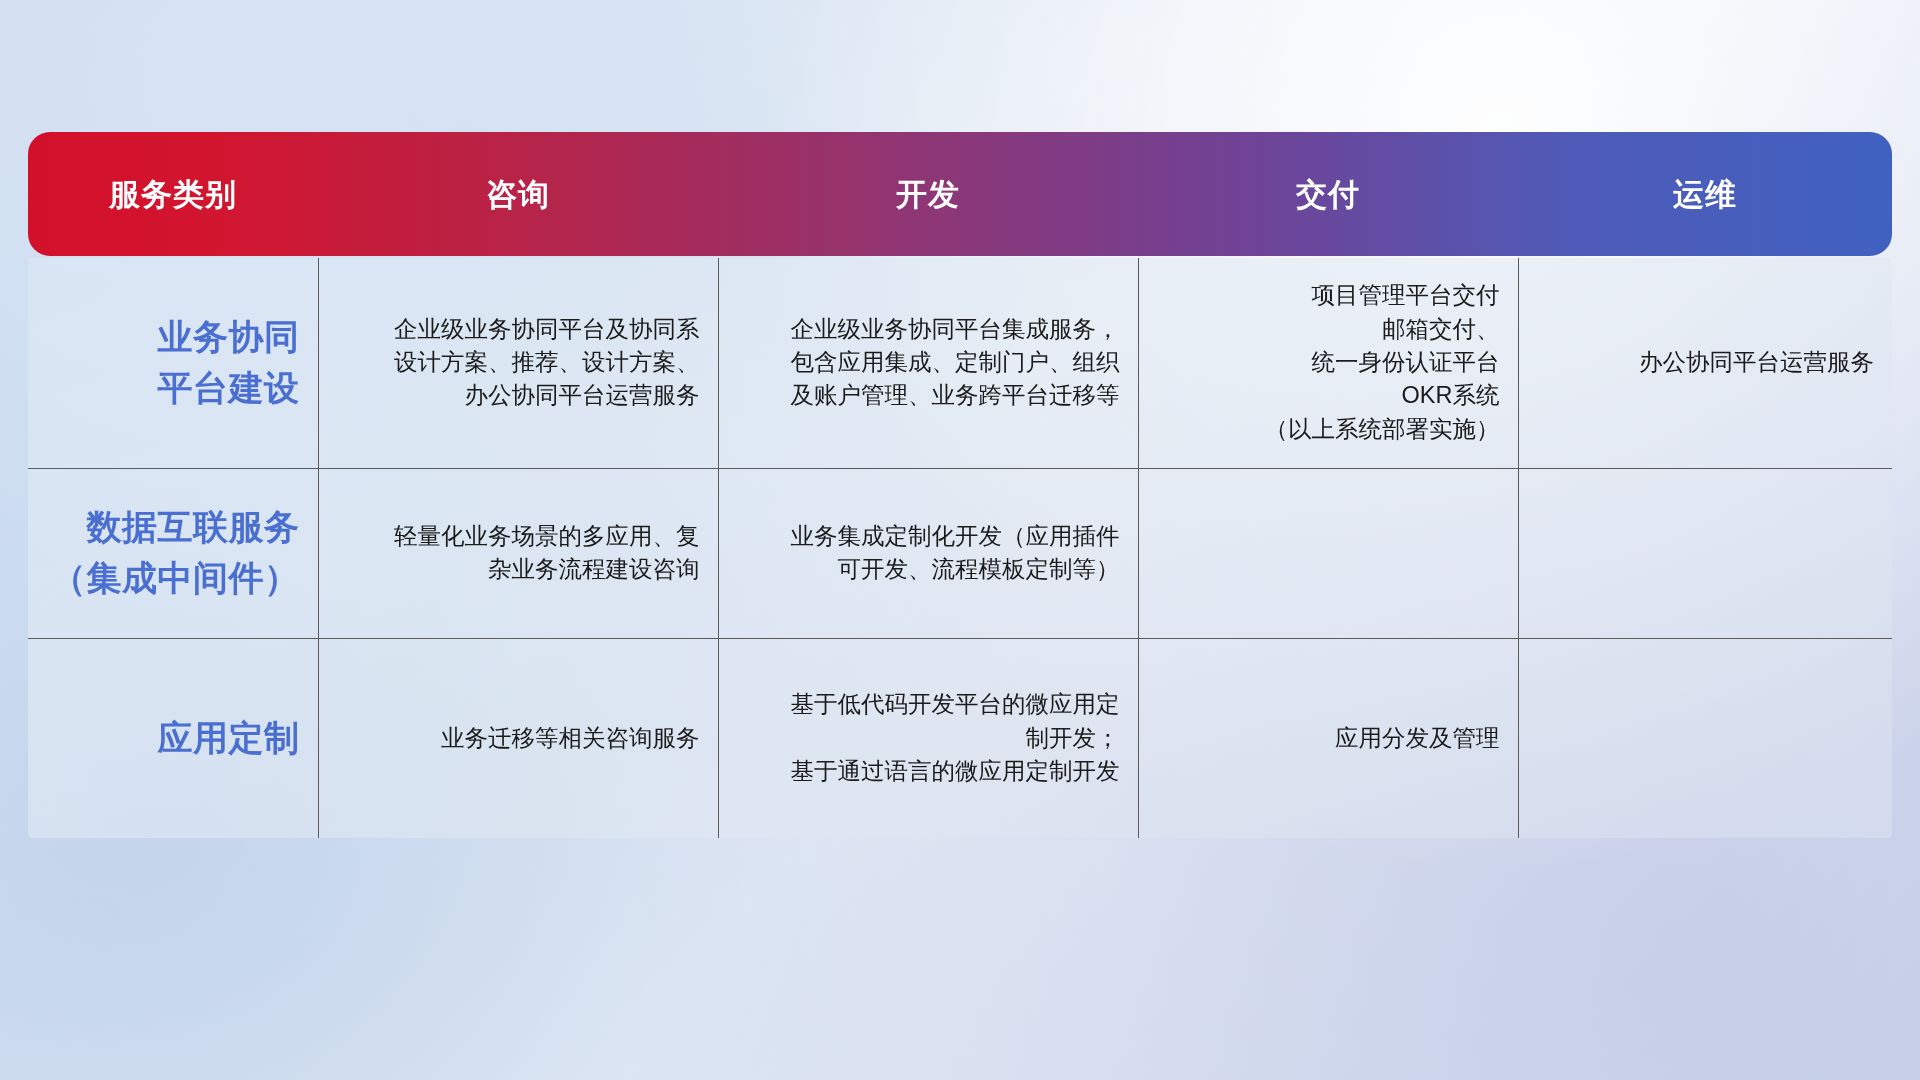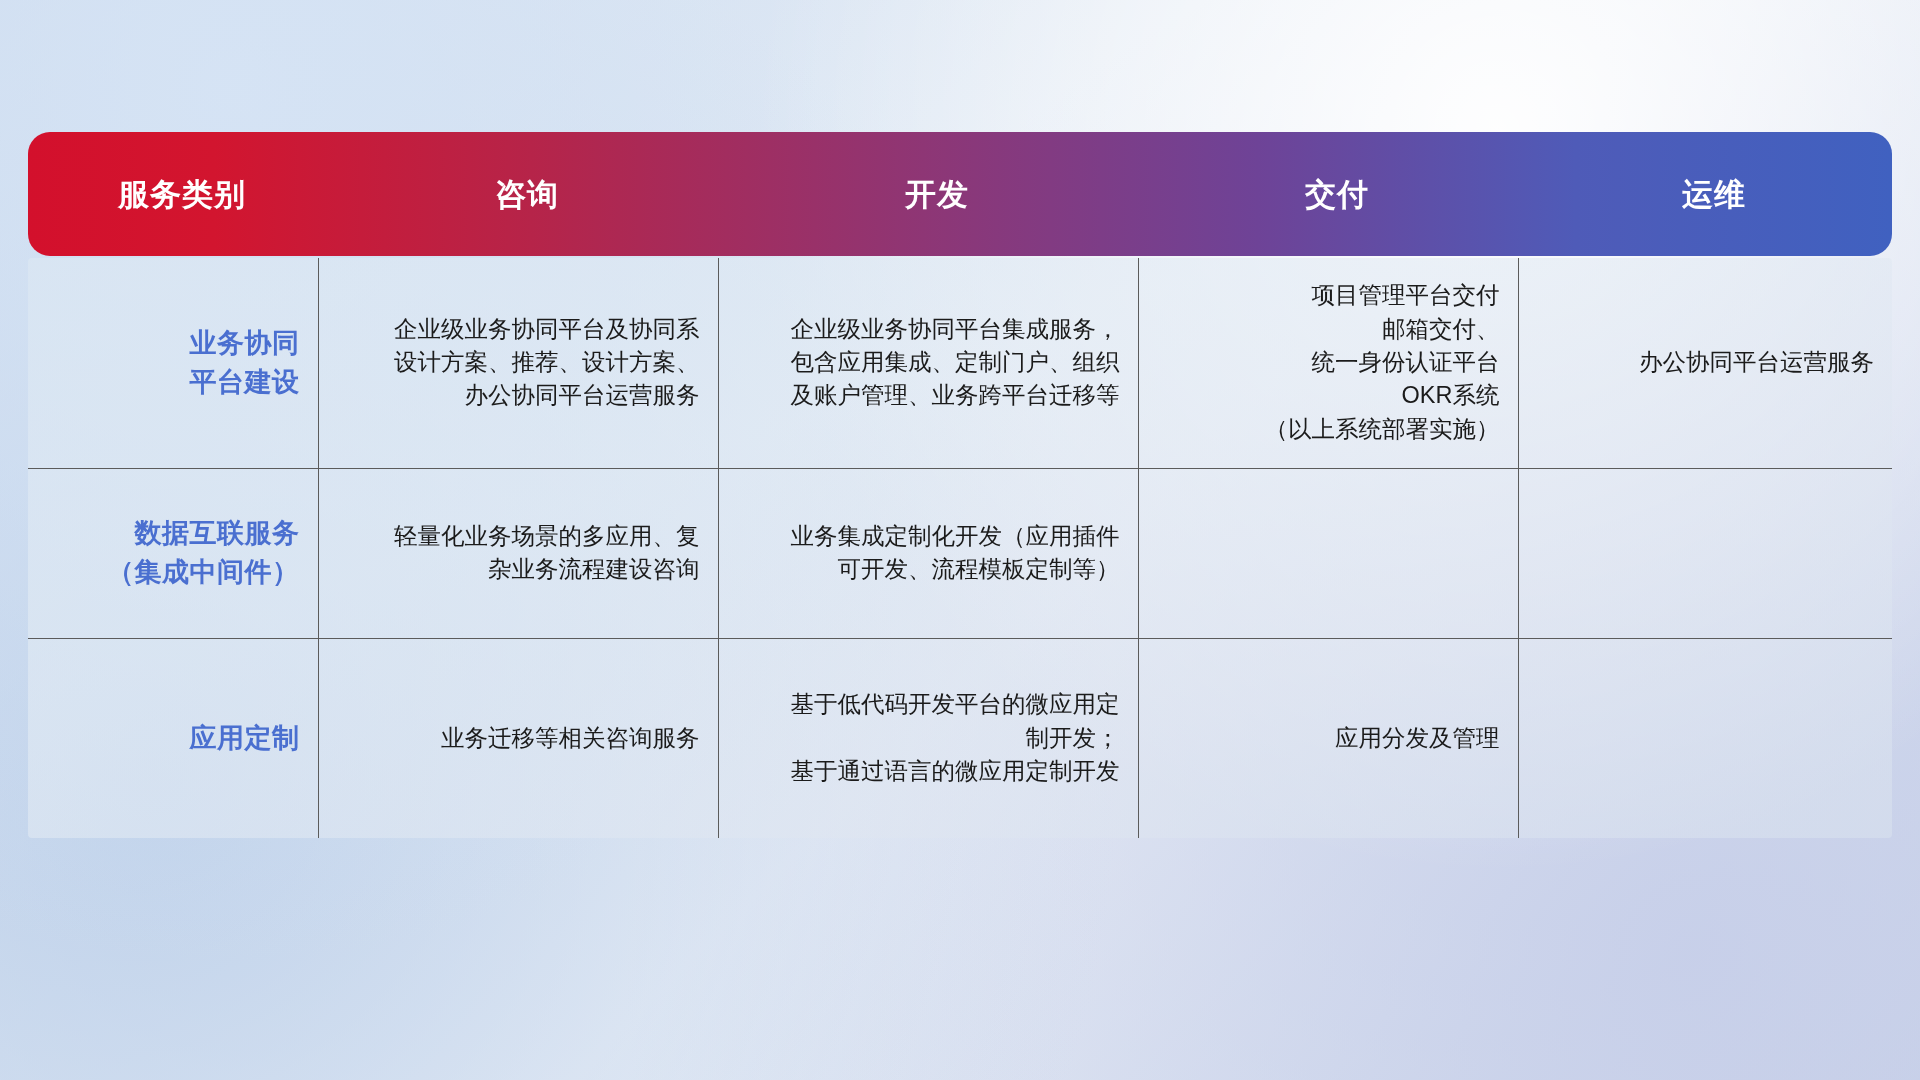--- a/index.html
+++ b/index.html
@@ -41,21 +41,20 @@
     letter-spacing: 1px;
     height: 124px;
     vertical-align: middle;
     text-align: center;
     border: none;
     position: relative;
     z-index: 2;
   }
   .header-row {
     position: relative;
-    padding-left: 9px;
   }
   .header-bg {
     position: absolute;
     left: 0;
     top: 0;
     width: 1864px;
     height: 124px;
     border-radius: 22px;
     background: linear-gradient(90deg, #d3102c 0%, #d2152f 10%, #b62449 27%, #8e3675 48%, #6e4397 66%, #4f5bb8 83%, #4061c0 100%);
     z-index: 1;
@@ -83,21 +82,21 @@
   table.body-table tr td:last-child {
     border-right: none;
   }
   table.body-table tr:last-child td {
     border-bottom: none;
     padding-left: 40px;
   }
   table.body-table td.cat {
     color: #4a6fd0;
     font-weight: bold;
-    font-size: 27px;
+    font-size: 35px;
     line-height: 1.45;
     letter-spacing: 0.5px;
   }
   .row-h1 { height: 210px; }
   .row-h2 { height: 170px; }
   .row-h3 { height: 200px; }
   .cell-line { display: block; }
 </style>
 </head>
 <body>

